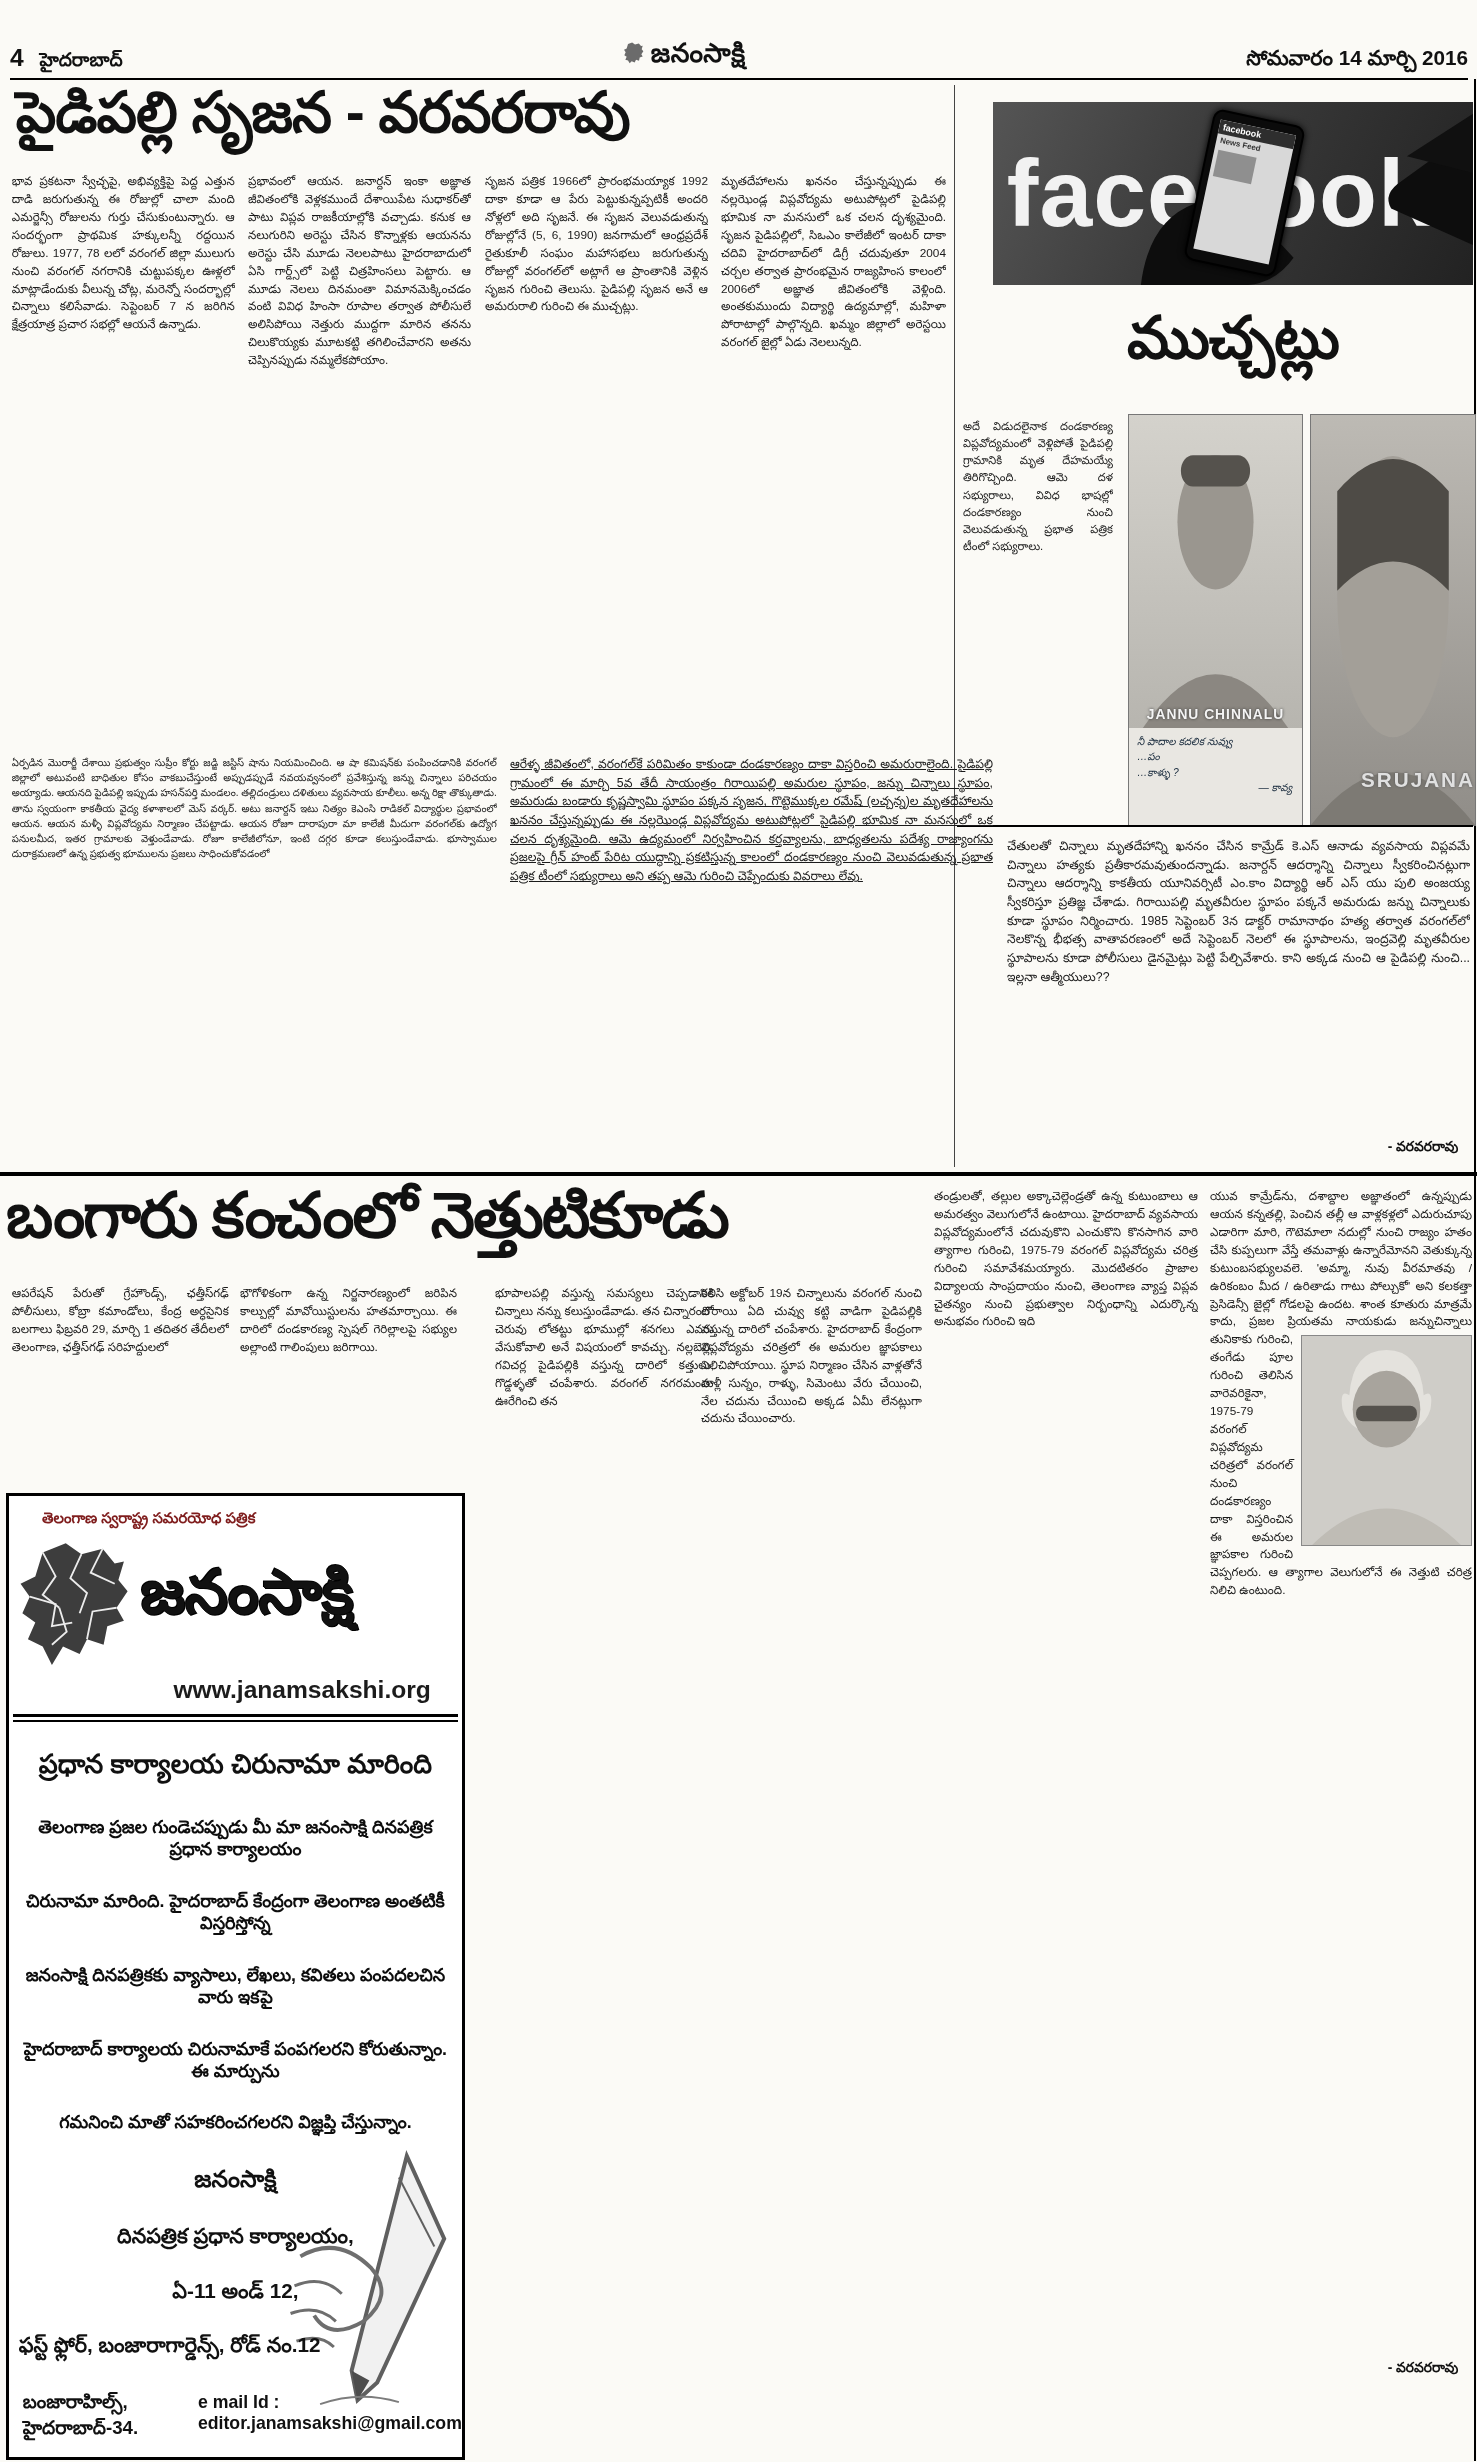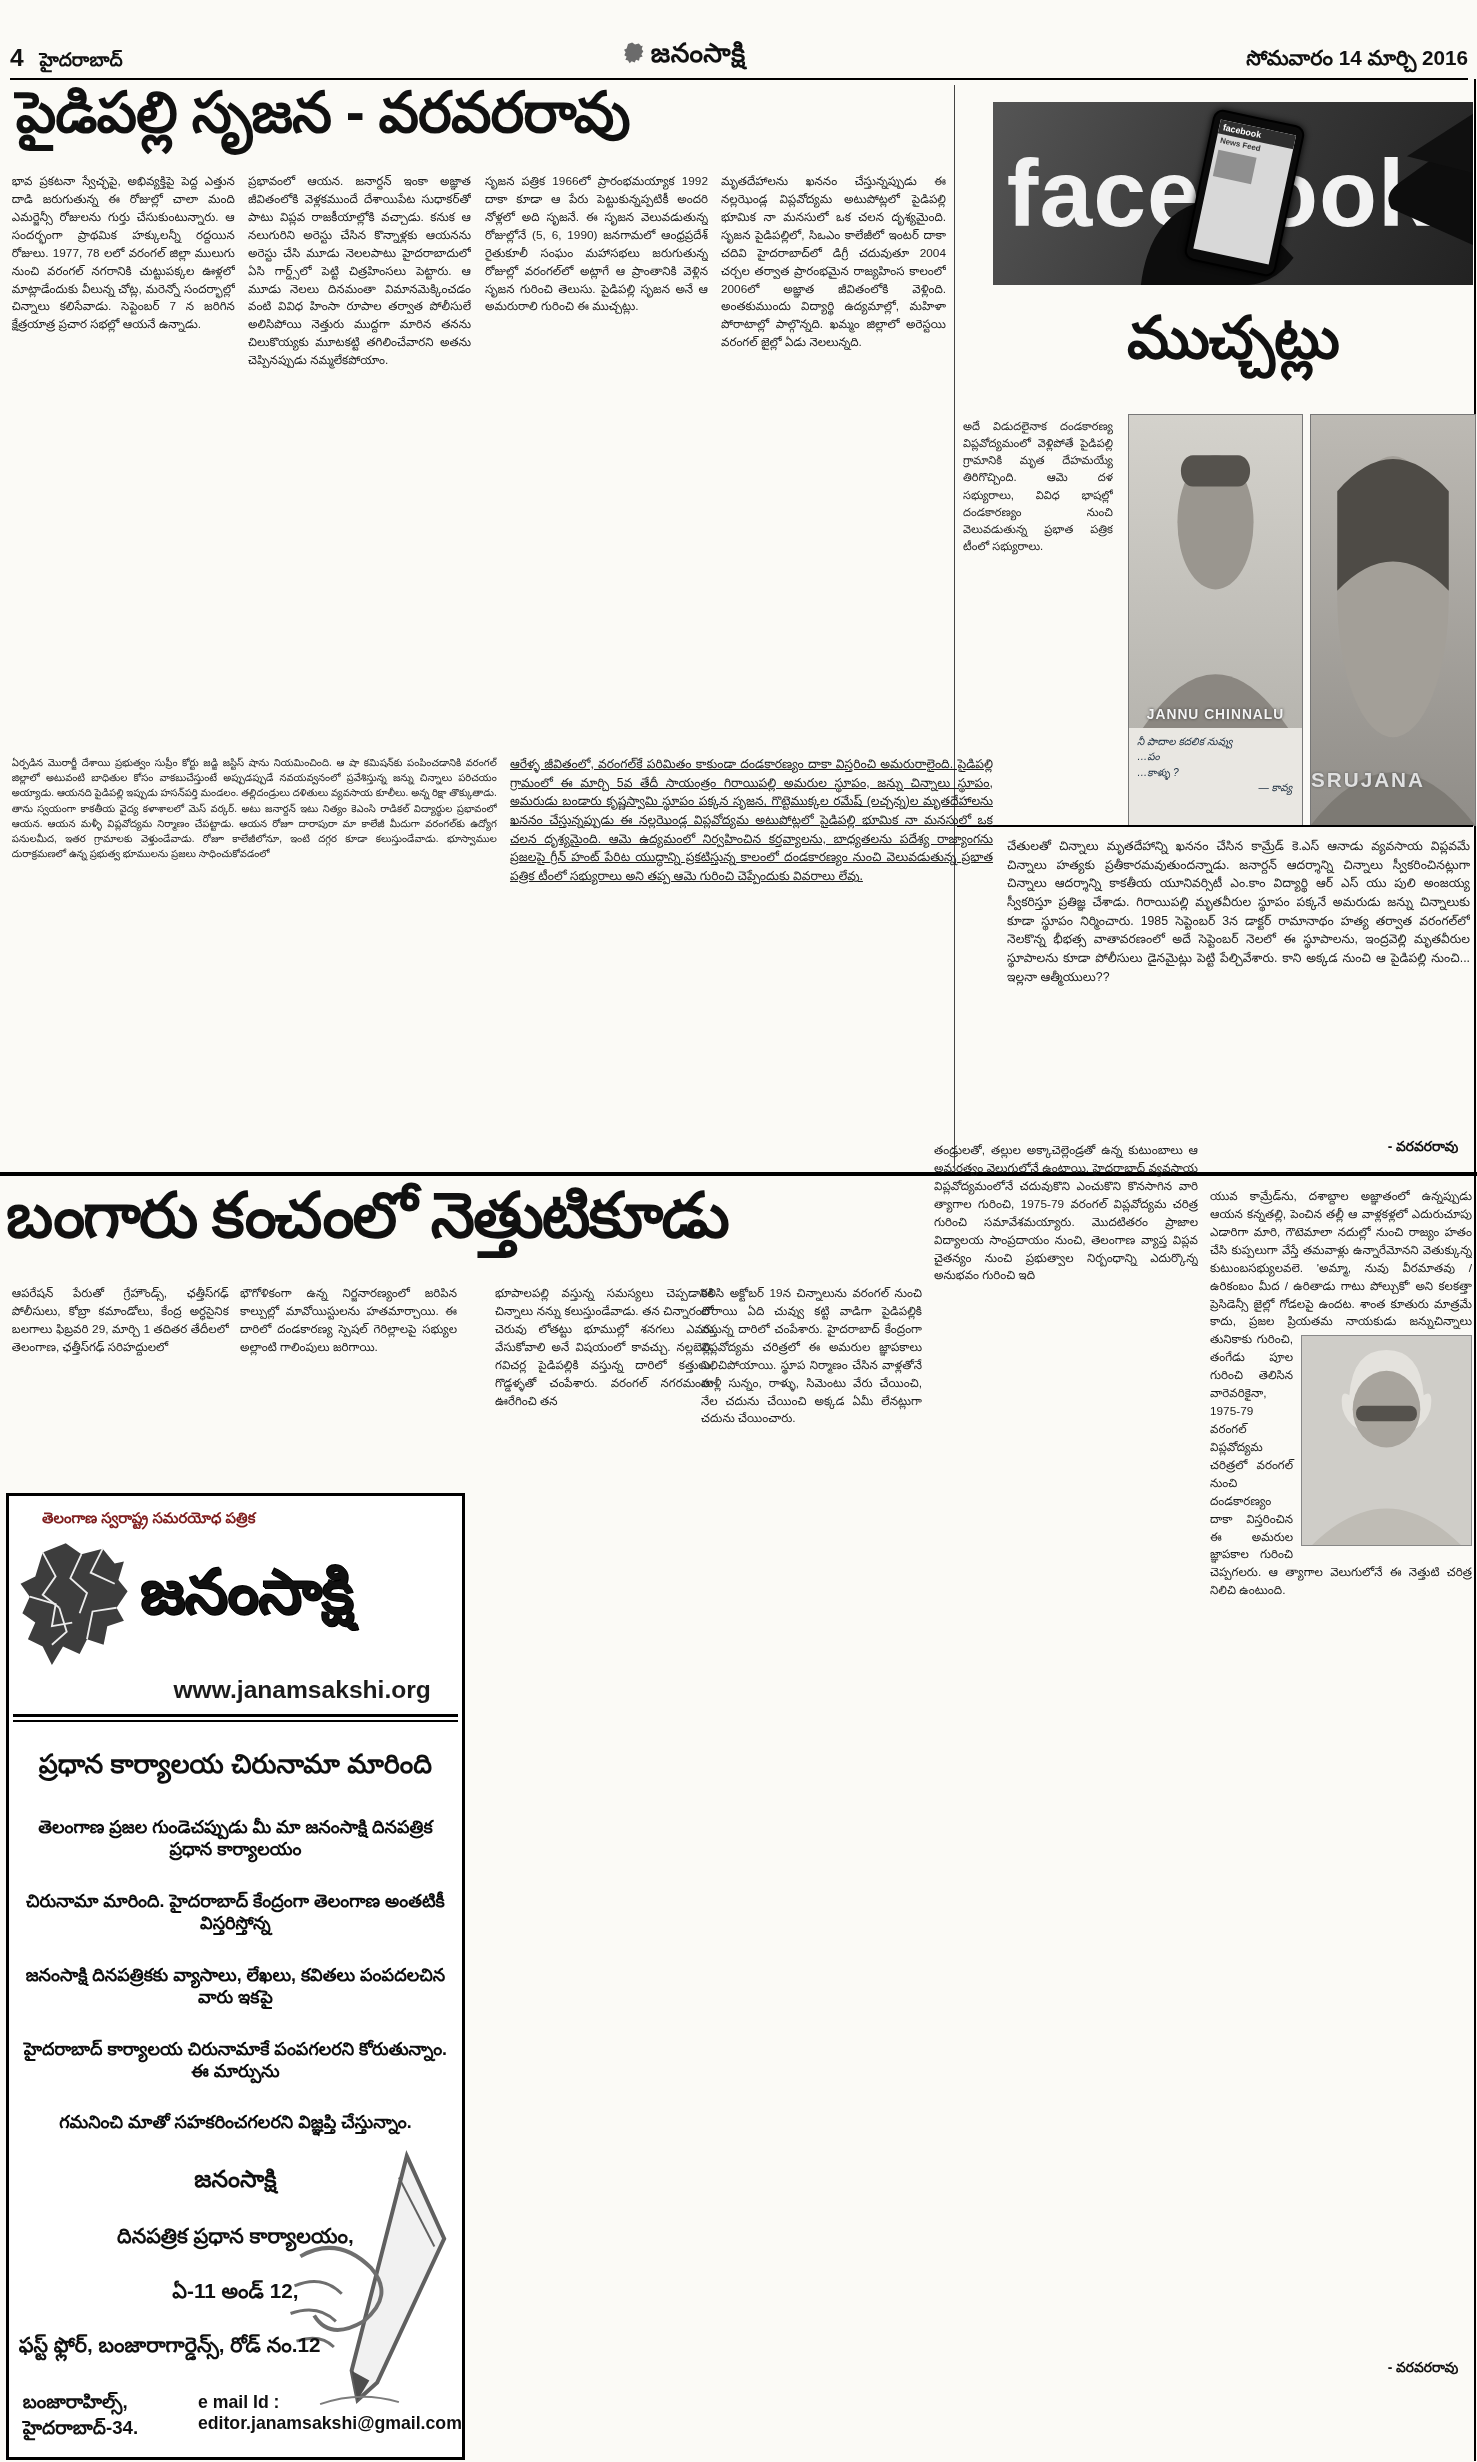--- a/index.html
+++ b/index.html
@@ -45,32 +45,32 @@
   .muchatlu{position:absolute;left:993px;top:292px;width:480px;text-align:center;
             font-size:59px;font-weight:bold;letter-spacing:-1px;margin-top:12px;}
   .photo{position:absolute;border:1px solid #777;background:#e9e7e2;overflow:hidden;}
   .ph1{left:1128px;top:414px;width:173px;height:410px;}
   .ph1-img{position:relative;width:100%;height:313px;background:linear-gradient(180deg,#d4d2cc,#b7b5af);}
   .ph2{left:1310px;top:414px;width:164px;height:410px;}
   .ph2-img{position:relative;width:100%;height:100%;background:linear-gradient(180deg,#bdbab4,#908d88);}
   .sil{position:absolute;left:0;top:0;width:100%;height:100%;}
   .ph-cap1{position:absolute;left:0;right:0;bottom:5.9px;text-align:center;color:#f4f4f4;
            font-weight:bold;font-size:13.8px;letter-spacing:1px;text-shadow:0 0 3px #333;}
-  .ph-cap2{position:absolute;left:0;right:0;bottom:33px;text-align:left;color:#e0e0e0;
+  .ph-cap2{position:absolute;left:0;right:0;bottom:33px;text-align:right;color:#e0e0e0;
            font-weight:bold;font-size:20.7px;letter-spacing:2px;text-shadow:0 0 3px #555;}
   .poem{padding:5.9px 7.9px 0 7.9px;font-size:10.3px;font-style:italic;color:#234;line-height:1.5;}
   .poem-sign{text-align:right;font-size:10.3px;font-style:italic;color:#234;padding:2px 9.9px 0 0;}
   
   .a2-headline{position:absolute;left:5.9px;top:1184px;width:887px;font-size:63px;font-weight:bold;
                letter-spacing:-2px;white-space:nowrap;line-height:1.0;}
   .a2tl1{left:11.8px;top:1285px;width:217px;height:201px;}
   .a2tl2{left:240px;top:1285px;width:217px;height:201px;}
   .a2m1{left:495px;top:1285px;width:219px;height:1166px;}
   .a2m2{left:701px;top:1285px;width:221px;height:1166px;}
-  .a2d{left:934px;top:1142px;width:264px;height:1263px;}
+  .a2d{left:934px;top:1188px;width:264px;height:1263px;}
   .a2e{left:1210px;top:1188px;width:262px;height:1162px;}
   .vv-photo{float:right;width:169px;height:209px;margin:3.9px 0 5.9px 7.9px;background:#cfcdc8;
             border:1px solid #888;position:relative;overflow:hidden;}
   .a2-sign{position:absolute;right:19.7px;top:2360px;font-weight:bold;font-size:13.8px;}
   
   .ad{position:absolute;left:5.9px;top:1493px;width:453px;height:961px;border:3px solid #000;background:#fff;}
   .ad-tagline{margin:13.8px 0 0 33px;font-size:14.8px;font-weight:bold;color:#7f1d1d;}
   .ad-logorow{display:flex;align-items:flex-start;margin-top:2px;}
   .ad-map{margin-left:5.9px;flex:0 0 auto;}
   .ad-logo{font-size:61px;font-weight:900;letter-spacing:0px;margin:25.6px 0 0 5.9px;

